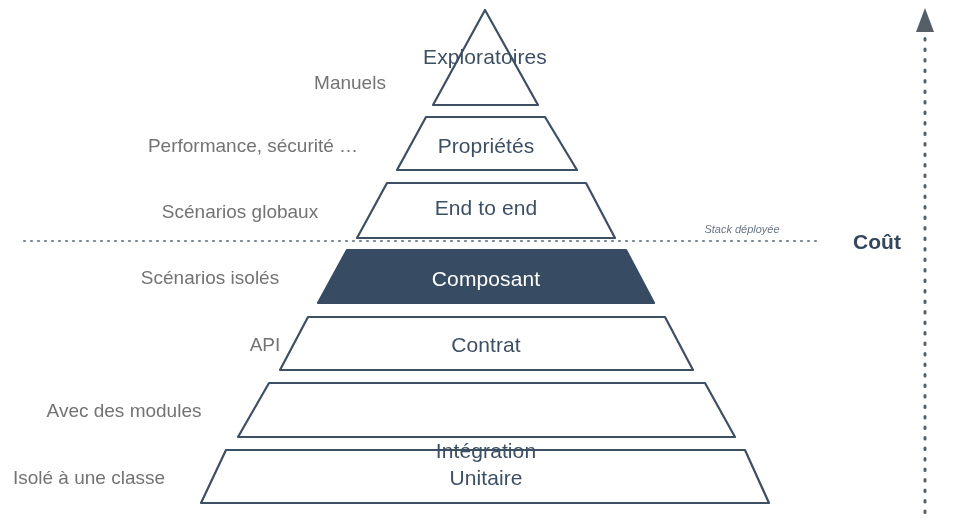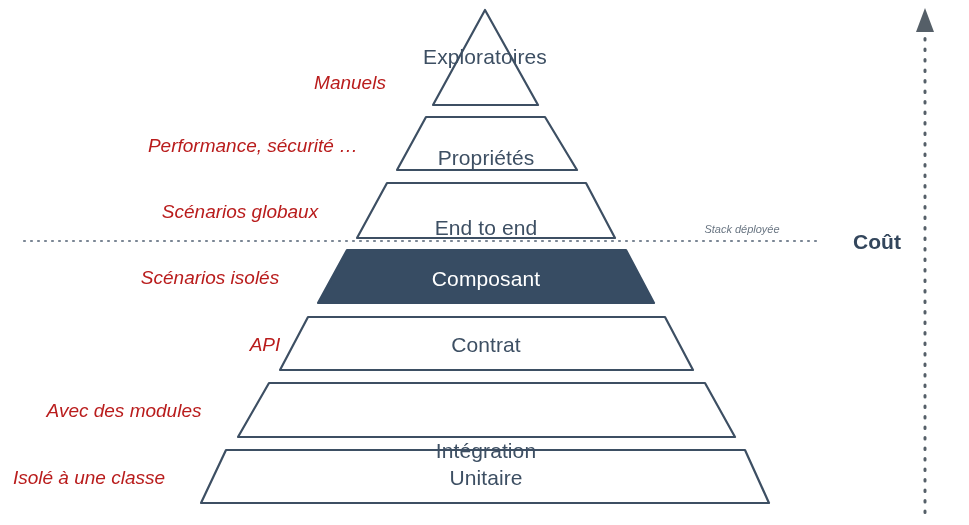--- a/index.html
+++ b/index.html
@@ -33,24 +33,23 @@
     transform: translate(-50%, -50%);
     letter-spacing: 0.1px;
   }
   .layer-label.filled {
     color: #ffffff;
     font-weight: normal;
   }
   .side-label {
     position: absolute;
     font-size: 19px;
-    color: #b91c1c;
+    color: #737373;
     white-space: nowrap;
     transform: translate(-50%, -50%);
-    font-style: italic;
   }
   .divider-label {
     position: absolute;
     font-size: 11px;
     font-style: italic;
     color: #6a7683;
     white-space: nowrap;
     transform: translate(-50%, -50%);
   }
   .axis-label {
@@ -83,22 +82,22 @@
 
     <polygon points="226,450 745,450 769,503 201,503" fill="#ffffff" stroke="#3d4f63" stroke-width="2.2" stroke-linejoin="round"></polygon>
 
     <line x1="24" y1="241" x2="816" y2="241" stroke="#7a8694" stroke-width="2.2" stroke-linecap="round" stroke-dasharray="1 6"></line>
 
     <line x1="925" y1="28" x2="925" y2="518" stroke="#555f68" stroke-width="3" stroke-linecap="round" stroke-dasharray="1.5 9"></line>
     <polygon points="925,8 934,32 916,32" fill="#555f68"></polygon>
   </svg>
 
   <div class="layer-label" style="left:485px; top:57px;">Exploratoires</div>
-  <div class="layer-label" style="left:486px; top:158px;">Propriétés</div>
-  <div class="layer-label" style="left:486px; top:228px;">End to end</div>
+  <div class="layer-label" style="left:486px; top:146px;">Propriétés</div>
+  <div class="layer-label" style="left:486px; top:208px;">End to end</div>
   <div class="layer-label filled" style="left:486px; top:279px;">Composant</div>
   <div class="layer-label" style="left:486px; top:345px;">Contrat</div>
   <div class="layer-label" style="left:486px; top:411px;margin-top:40px;">Intégration</div>
   <div class="layer-label" style="left:486px; top:478px;">Unitaire</div>
 
   <div class="side-label" style="left:350px; top:83px;">Manuels</div>
   <div class="side-label" style="left:253px; top:146px;">Performance, sécurité …</div>
   <div class="side-label" style="left:240px; top:212px;">Scénarios globaux</div>
   <div class="side-label" style="left:210px; top:278px;">Scénarios isolés</div>
   <div class="side-label" style="left:225px; top:345px;margin-left:40px;">API</div>

